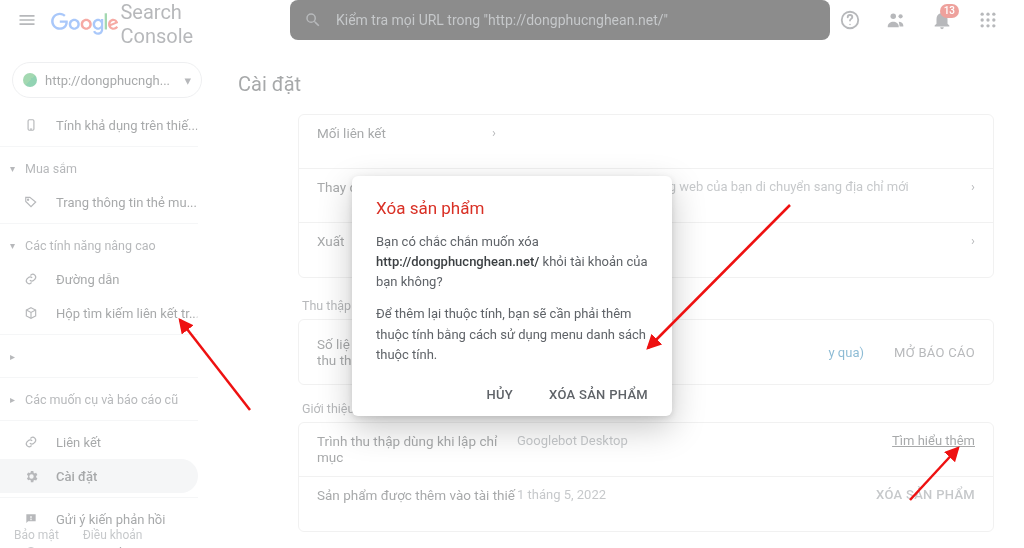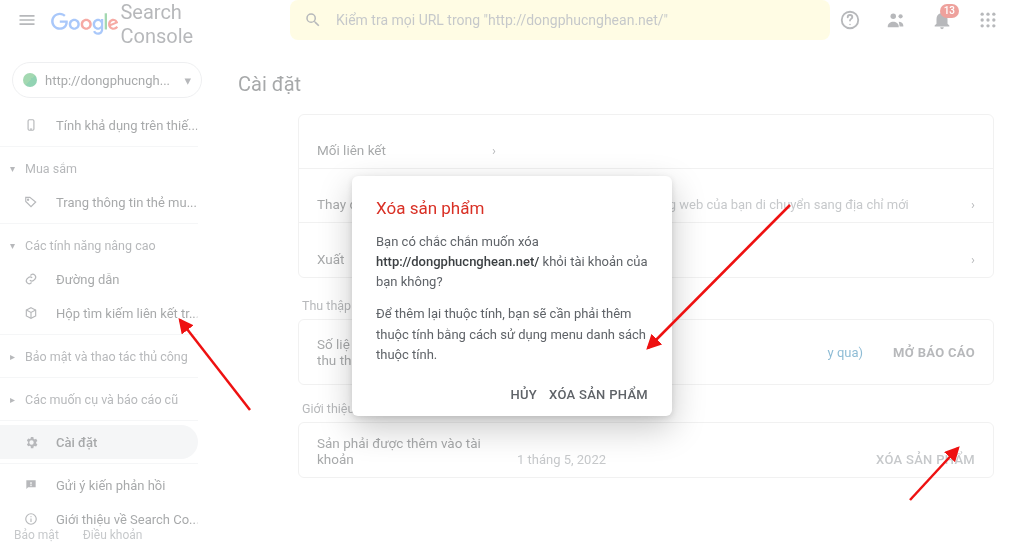--- a/index.html
+++ b/index.html
@@ -1,21 +1,21 @@
 <!DOCTYPE html>
 <html><head>
 <meta charset="utf-8">
 <style>
   * { box-sizing: border-box; margin: 0; padding: 0; }
   html, body { width: 1024px; height: 548px; overflow: hidden; font-family: Roboto, Arial, sans-serif; background: #fff; color: #3c4043; font-size: 13px; }
   .topbar { height: 56px; display: flex; align-items: flex-start; padding: 0 8px; position: relative; z-index: 5; }
   .menu-btn { width: 40px; height: 40px; display: flex; align-items: center; justify-content: center; color:#5f6368; }
   .logo { display: flex; align-items: center; margin-left: 4px; }
   .logo-text { font-size: 20px; font-weight: 400; color: #5f6368; margin-left: 2px; }
-  .search-pill { flex: 0 0 540px; margin-left: 35px; height: 40px; background: #fef9c3; border-radius: 8px; display: flex; align-items: center; padding: 0 14px; color:#5f6368; gap: 14px; }
+  .search-pill { flex: 0 0 540px; margin-left: 35px; height: 40px; background: #000000; border-radius: 8px; display: flex; align-items: center; padding: 0 14px; color:#5f6368; gap: 14px; }
   .search-pill span { font-size: 14px; color:#80868b; }
   .top-actions { margin-left: auto; display: flex; align-items: center; gap: 6px; padding-right: 8px; }
   .icon-btn { width: 40px; height: 40px; display: flex; align-items: center; justify-content: center; color:#5f6368; border-radius: 50%; }
   .badge { position: relative; }
   .badge::after { content: attr(data-count); position: absolute; top: 4px; right: 3px; background: #d93025; color: #fff; font-size: 10px; font-weight:500; padding: 1px 4px; border-radius: 8px; line-height: 12px; }
 
   .body { display: flex; height: calc(548px - 56px); }
   .sidebar { width: 210px; padding-top: 2px; font-size: 13px; color:#3c4043; position: relative; }
   .prop-select { margin: 4px 8px 10px 12px; height: 36px; border: 1px solid #dadce0; border-radius: 20px; display: flex; align-items: center; padding: 0 10px; gap: 8px; }
   .prop-dot { width: 14px; height: 14px; border-radius: 50%; background: linear-gradient(135deg,#34a853 50%,#0f9d58 50%); flex:none;}
@@ -25,38 +25,38 @@
   .nav-header { color:#5f6368; cursor:pointer; padding-left:10px; gap:10px; font-size:12.5px;}
   .nav-header .tri { font-size:10px; color:#5f6368;}
   .nav-item .ico { width:18px; flex:none; display:flex; justify-content:center; color:#5f6368;}
   .nav-item.selected { background:#e8eaed; font-weight:500; }
   .nav-sep { height:1px; background:#e8eaed; margin:4px 12px 4px 0;}
   .sidebar-footer { position:absolute; bottom:6px; left:14px; display:flex; gap:24px; font-size:12px; color:#80868b;}
 
   .main { flex:1; background:#fff; padding: 12px 20px 0 28px; overflow:hidden;}
   .page-title { font-size:20px; color:#3c4043; margin: 4px 0 18px 0; font-weight:400;}
   .card { border:1px solid #e0e0e0; border-radius:6px; margin-bottom:20px;}
-  .row { display:flex; align-items:flex-end; min-height:54px; padding:10px 18px; border-bottom:1px solid #e0e0e0;}
+  .row { display:flex; align-items:flex-start; min-height:54px; padding:10px 18px; border-bottom:1px solid #e0e0e0;}
   .row:last-child{border-bottom:none;}
   .row-l{ width:175px; font-size:13.5px; color:#3c4043;}
   .row-m{ flex:1; font-size:13px; color:#80868b;}
   .row-r{ color:#5f6368;}
   .section-label{font-size:12.5px; color:#5f6368; margin: 10px 0 6px 4px;}
   .card2 { border:1px solid #e0e0e0; border-radius:6px; padding:16px 18px; display:flex; align-items:center; margin-bottom:16px;}
   .card2 .lead{ width:200px; font-size:13.5px;}
   .card2 .mid{ flex:1; font-size:13px; color:#0369a1;}
-  .card2 .act{ font-size:13px; font-weight:700; color:#5f6368; letter-spacing:.3px;}
+  .card2 .act{ font-size:13px; font-weight:400; color:#5f6368; letter-spacing:.3px;}
   .link{ color:#3c4043; text-decoration:underline; font-size:13px;}
 
   .overlay{ position:fixed; inset:0; background:rgba(255,255,255,.55); z-index:10;}
   .dialog{ position:absolute; top:176px; left:50%; transform:translateX(-50%); width:320px; background:#fff; border-radius:6px; box-shadow:0 12px 34px rgba(0,0,0,.22), 0 2px 6px rgba(0,0,0,.12); padding:22px 24px 14px 24px;}
   .dlg-title{ font-size:17px; color:#d93025; font-weight:400; margin-bottom:14px;}
   .dlg-body{ font-size:13px; color:#5f6368; line-height:1.55;}
   .dlg-body b{ color:#3c4043; font-weight:500;}
-  .dlg-actions{ display:flex; justify-content:flex-end; gap:12px; margin-top:22px;}
+  .dlg-actions{ display:flex; justify-content:flex-end; gap:36px; margin-top:22px;}
   .dlg-btn{ font-size:13px; font-weight:500; color:#5f6368; letter-spacing:.3px; cursor:pointer;}
 
   .arrow{position:absolute; z-index:20; pointer-events:none;}
   svg { display:block; }
 </style>
 </head>
 <body>
 
 <div class="topbar">
   <div class="menu-btn">
@@ -172,29 +172,37 @@
             <path d="M12 3l8 4v10l-8 4-8-4V7z"></path>
             <path d="M4 7l8 4 8-4M12 11v10"></path>
           </svg>
         </span>
       <span>Hộp tìm kiếm liên kết tr...</span>
     </div>
     <div class="nav-sep"></div>
 
     <div class="nav-header">
         <span class="tri">▸</span>
-        <span>Bảo mật và thao tác thủ công</span>
       </div>
     <div class="nav-sep"></div>
     <div class="nav-header">
         <span class="tri">▸</span>
         <span>Các muốn cụ và báo cáo cũ</span>
       </div>
     <div class="nav-sep"></div>
 
+    <div class="nav-item">
+      <span class="ico">
+          <svg width="14" height="14" viewBox="0 0 24 24" fill="none" stroke="#5f6368" stroke-width="2">
+            <path d="M10 14a5 5 0 007 0l2-2a5 5 0 00-7-7l-1 1"></path>
+            <path d="M14 10a5 5 0 00-7 0l-2 2a5 5 0 007 7l1-1"></path>
+          </svg>
+        </span>
+      <span>Liên kết</span>
+    </div>
     <div class="nav-item selected">
       <span class="ico">
           <svg width="15" height="15" viewBox="0 0 24 24" fill="#5f6368">
             <path d="M19.4 13a7.5 7.5 0 000-2l2-1.6-2-3.4-2.4 1a7.3 7.3 0 00-1.7-1L15 3h-4l-.3 2.5c-.6.2-1.2.6-1.7 1l-2.4-1-2 3.4L6.6 11a7.5 7.5 0 000 2l-2 1.6 2 3.4 2.4-1c.5.4 1.1.8 1.7 1L11 21h4l.3-2.5c.6-.2 1.2-.6 1.7-1l2.4 1 2-3.4L19.4 13zM12 15.5A3.5 3.5 0 1112 8.5a3.5 3.5 0 010 7z"></path>
           </svg>
         </span>
       <span>Cài đặt</span>
     </div>
     <div class="nav-sep"></div>
     <div class="nav-item">
@@ -249,21 +257,26 @@
       <div class="card2">
         <div class="lead" style="white-space:pre-line;">Số liệ
 thu th</div>
         <div class="mid" style="text-align:right; padding-right:30px;">y qua)</div>
         <div class="act">MỞ BÁO CÁO</div>
       </div>
 
       <div class="section-label">Giới thiệu</div>
       <div class="card">
         <div class="row">
-          <div class="row-l" style="width:200px;">Sản phải được thêm vào tài khoản</div>
+          <div class="row-l" style="width:200px;">Trình thu thập dùng khi lập chỉ mục</div>
+          <div class="row-m">Googlebot Desktop</div>
+          <a class="link">Tìm hiểu thêm</a>
+        </div>
+        <div class="row">
+          <div class="row-l" style="width:200px;">Sản phẩm được thêm vào tài thiế</div>
           <div class="row-m">1 tháng 5, 2022</div>
           <div class="act" style="font-size:13px;font-weight:500;color:#80868b;letter-spacing:.3px;">XÓA SẢN PHẨM</div>
         </div>
       </div>
     </div>
   </div>
 </div>
 
 <div class="overlay">
   <div class="dialog">

